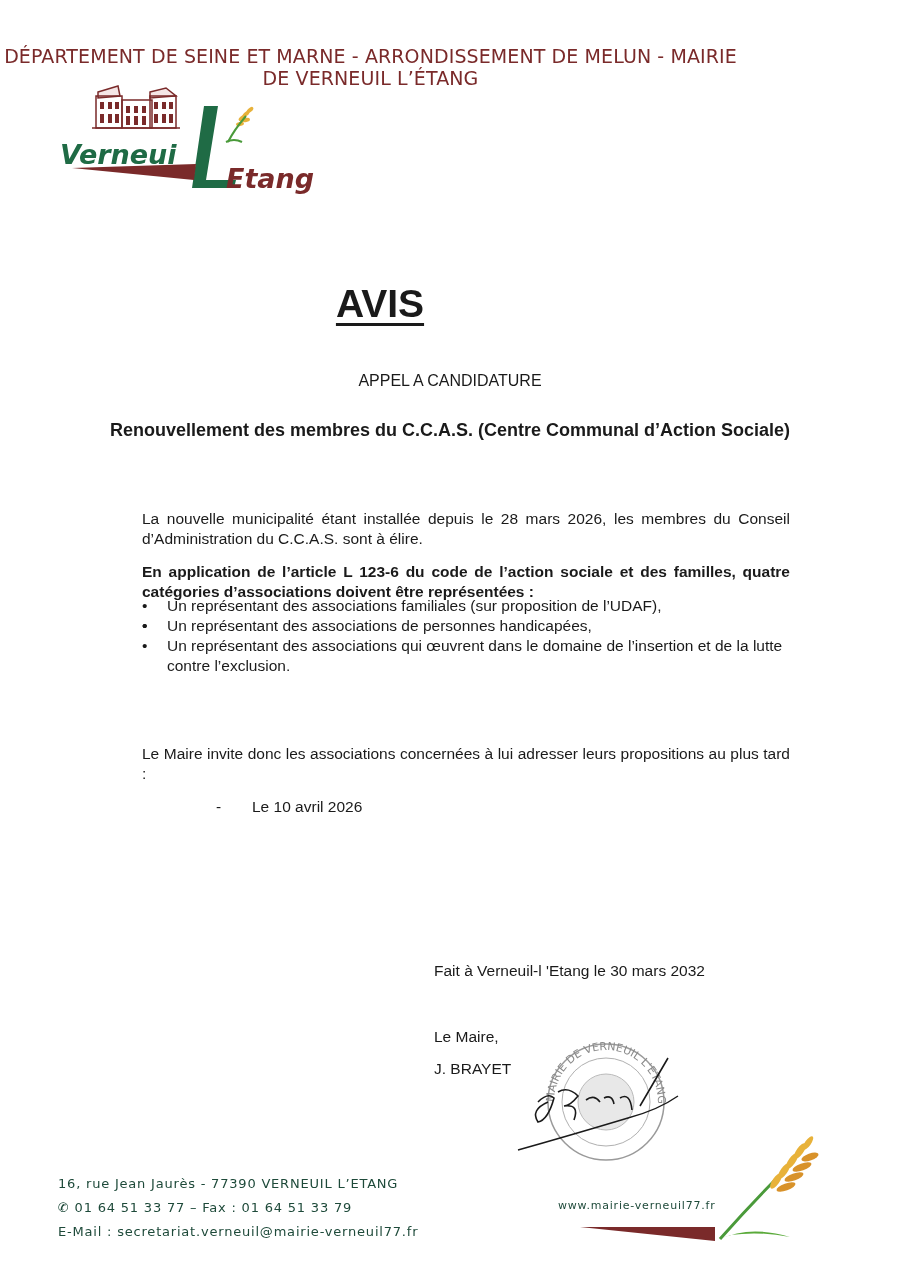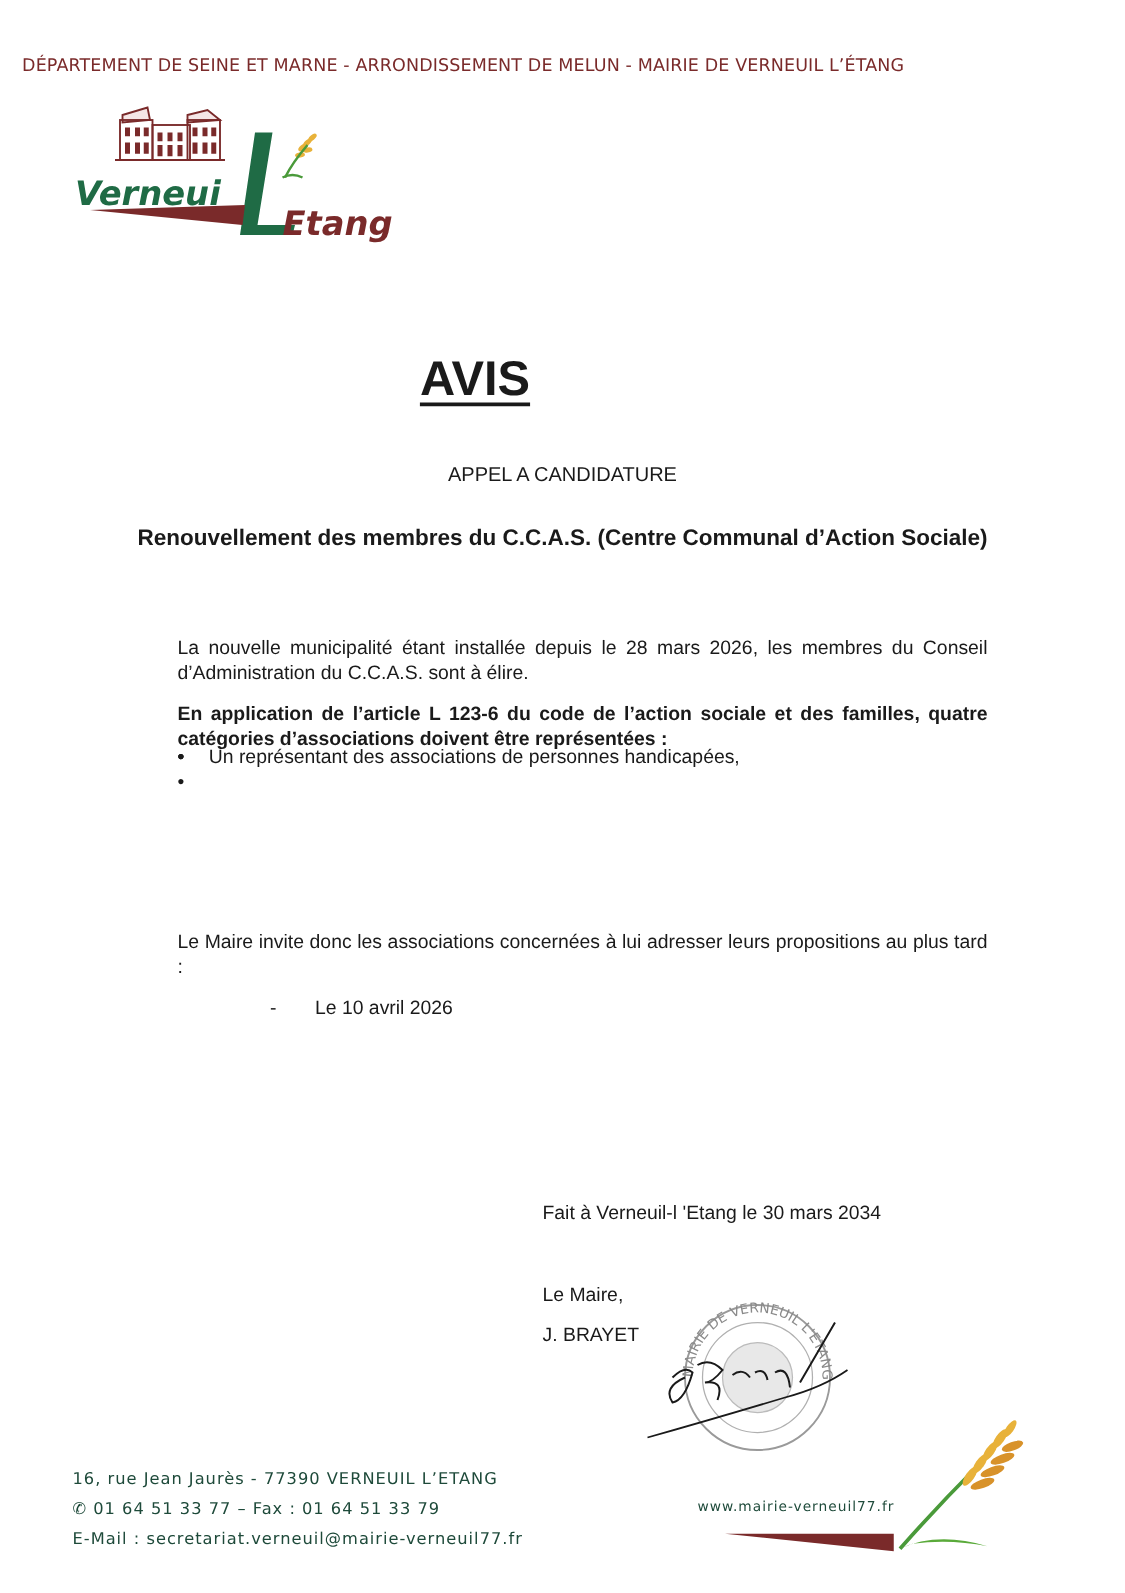--- a/index.html
+++ b/index.html
@@ -1,18 +1,18 @@
 <!DOCTYPE html>
 <html><head>
 <meta charset="utf-8">
 <style>
   html, body { margin: 0; padding: 0; background: #ffffff; }
   body { width: 900px; height: 1274px; position: relative; overflow: hidden; font-family: "Liberation Sans", sans-serif; color: #1a1a1a; }
   .abs { position: absolute; }
-  .header-line { left: 0; width: 741px; top: 45px; text-align: center; font-family: "DejaVu Sans", sans-serif; font-size: 14px; color: #7a2a2a; letter-spacing: 0.1px; }
+  .header-line { left: 0; width: 741px; top: 45px; text-align: center; font-family: "DejaVu Sans", sans-serif; font-size: 19px; color: #7a2a2a; letter-spacing: 0.1px; }
   .logo { left: 58px; top: 82px; width: 280px; height: 115px; }
   .title-avis { left: 0; width: 760px; top: 282px; text-align: center; font-size: 39px; font-weight: bold; }
   .title-avis span { text-decoration: underline; text-decoration-thickness: 3px; text-underline-offset: 6px; }
   .title-appel { left: 0; width: 900px; top: 372px; text-align: center; font-size: 16px; }
   .subtitle { left: 0; width: 900px; top: 420px; text-align: center; font-size: 18px; font-weight: bold; }
   .body-text { left: 142px; width: 648px; font-size: 15.5px; line-height: 20px; text-align: justify; }
   .p1 { top: 485px; margin-top: 24px; }
   .p2 { top: 562px; font-weight: bold; }
   .bullets { left: 142px; width: 648px; top: 596px; font-size: 15.5px; line-height: 20px; margin: 0; padding: 0; list-style: none; }
   .bullets li { position: relative; padding-left: 25px; margin-left: 0; }
@@ -87,30 +87,30 @@
 </div>
 
 <div class="abs title-avis"><span>AVIS</span></div>
 <div class="abs title-appel">APPEL A CANDIDATURE</div>
 <div class="abs subtitle">Renouvellement des membres du C.C.A.S. (Centre Communal d’Action Sociale)</div>
 
 <div class="abs body-text p1">La nouvelle municipalité étant installée depuis le 28 mars 2026, les membres du Conseil d’Administration du C.C.A.S. sont à élire.</div>
 <div class="abs body-text p2">En application de l’article L 123-6 du code de l’action sociale et des familles, quatre catégories d’associations doivent être représentées :</div>
 
 <ul class="abs bullets">
-  <li><span class="dot">•</span></li>
+  <li><span class="dot">•</span><span>Un représentant des associations familiales (sur proposition de l’UDAF),</span></li>
   <li><span class="dot">•</span></li>
   <li><span class="dot">•</span><span>Un représentant des associations de personnes handicapées,</span></li>
-  <li><span class="dot">•</span></li>
+  <li><span class="dot">•</span><span>Un représentant des associations qui œuvrent dans le domaine de l’insertion et de la lutte contre l’exclusion.</span></li>
 </ul>
 
 <div class="abs body-text p3">Le Maire invite donc les associations concernées à lui adresser leurs propositions au plus tard :</div>
 <div class="abs deadline"><span class="dash">-</span><span>Le 10 avril 2026</span></div>
 
-<div class="abs fait">Fait à Verneuil-l 'Etang le 30 mars 2034</div>
+<div class="abs fait">Fait à Verneuil-l 'Etang le 30 mars 2032</div>
 <div class="abs maire">Le Maire,</div>
 <div class="abs brayet">J. BRAYET</div>
 
 <div class="abs stamp">
   <svg width="200" height="130" viewBox="0 0 200 130">
     <circle cx="98" cy="62" r="58" fill="none" stroke="#9a9a9a" stroke-width="1.5"></circle>
     <circle cx="98" cy="62" r="44" fill="none" stroke="#b0b0b0" stroke-width="1"></circle>
     <circle cx="98" cy="62" r="28" fill="#e8e8e8" stroke="#bbbbbb" stroke-width="1"></circle>
     <path id="arc" d="M46 62 A52 52 0 0 1 150 62" fill="none"></path>
     <text font-family="DejaVu Sans, sans-serif" font-size="11" fill="#8a8a8a"><textPath href="#arc">MAIRIE DE VERNEUIL L'ETANG</textPath></text>

